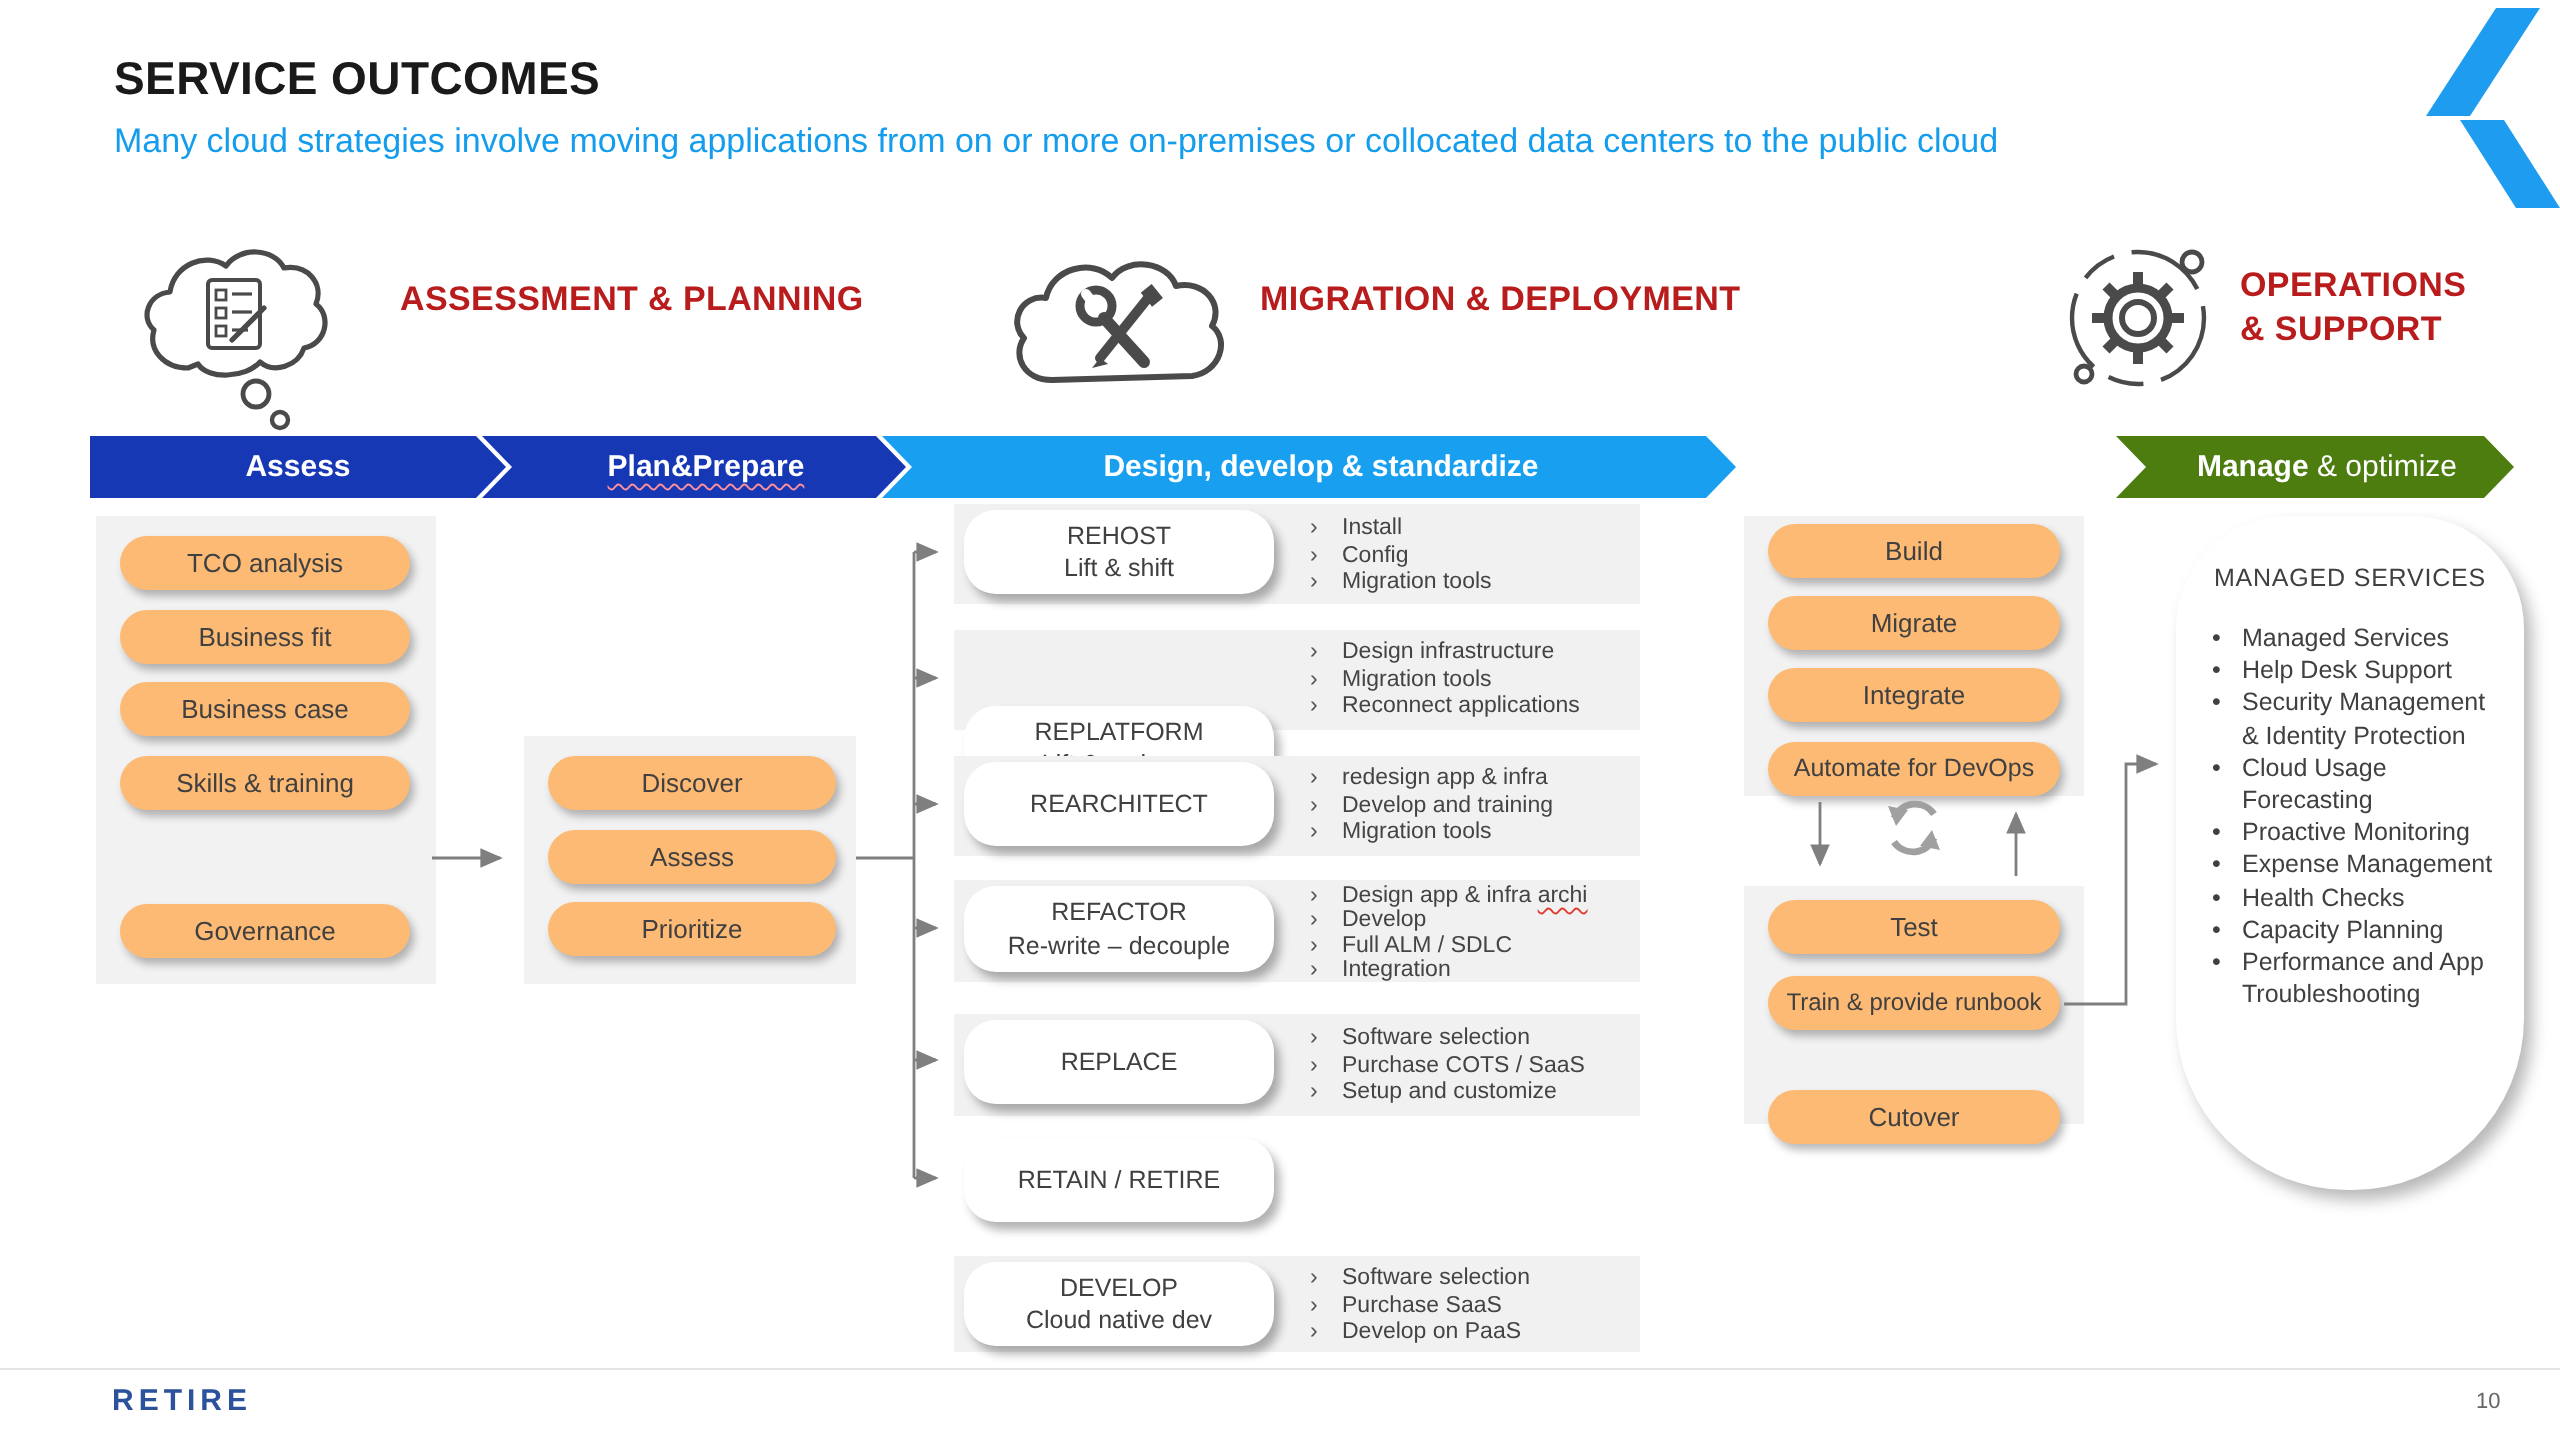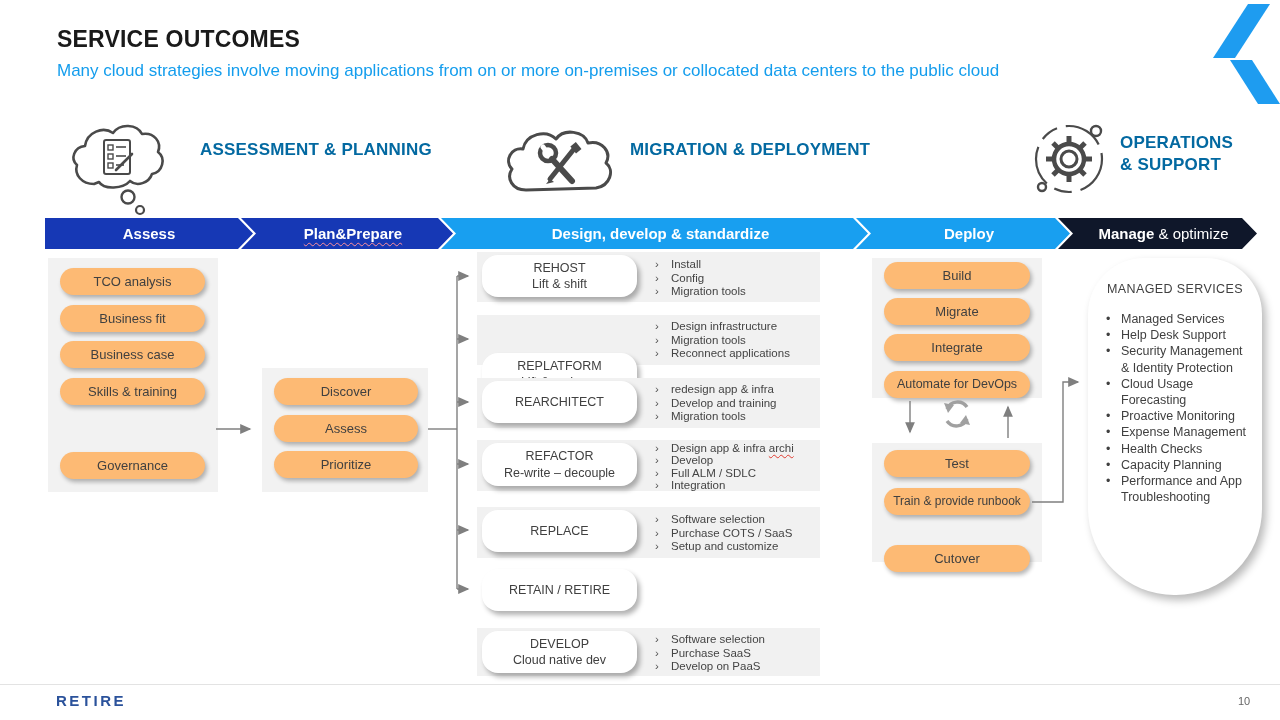--- a/index.html
+++ b/index.html
@@ -8,21 +8,21 @@
     position:relative; width:1280px; height:720px; overflow:hidden;
     background:#ffffff; font-family:"Liberation Sans", sans-serif; color:#3f3f3f;
   }
   .abs { position:absolute; }
 
   
   .title { left:57px; top:26px; font-size:23px; font-weight:700; color:#1a1a1a; letter-spacing:.2px; }
   .subtitle { left:57px; top:61px; font-size:17px; color:#149ded; }
 
   
-  .phase-label { font-size:17px; font-weight:700; color:#0369a1; letter-spacing:.2px; }
+  .phase-label { font-size:17px; font-weight:700; color:#b91c1c; letter-spacing:.2px; }
 
   
   .seg { position:absolute; top:218px; height:31px; line-height:31px; text-align:center;
          color:#fff; font-size:15px; font-weight:700; }
   .seg.mid { clip-path: polygon(0 0, calc(100% - 15px) 0, 100% 50%, calc(100% - 15px) 100%, 0 100%, 15px 50%); padding-left:12px; }
   .seg.first { clip-path: polygon(0 0, calc(100% - 15px) 0, 100% 50%, calc(100% - 15px) 100%, 0 100%); }
   .squiggle-w { text-decoration:underline; text-decoration-style:wavy; text-decoration-color:#ff8f9a;
                 text-decoration-thickness:1px; text-underline-offset:3px; }
   .squiggle-r { text-decoration:underline; text-decoration-style:wavy; text-decoration-color:#e03c31;
                 text-decoration-thickness:1px; text-underline-offset:2px; }
@@ -125,24 +125,21 @@
 
   <div class="seg first" style="left:45px; width:208px; background:#1638b5;">
     <span>Assess</span>
   </div>
   <div class="seg mid" style="left:241px; width:212px; background:#1638b5;">
     <span class="squiggle-w">Plan&amp;Prepare</span>
   </div>
   <div class="seg mid" style="left:441px; width:427px; background:#189ff0;">
     <span>Design, develop &amp; standardize</span>
   </div>
-  <div class="seg mid" style="left:856px; width:214px; background:#189ff0;">
-    <span>Deploy</span>
-  </div>
-  <div class="seg mid" style="left:1058px; width:199px; background:#0f172a;">
+  <div class="seg mid" style="left:1058px; width:199px; background:#4d7c0f;">
     <span>Manage</span><span class="light"> &amp; optimize</span>
   </div>
 
   <div class="gpanel" style="left:48px; top:258px; width:170px; height:234px;"></div>
   <div class="pill" style="left:60px; top:268px; width:145px;">TCO analysis</div>
   <div class="pill" style="left:60px; top:305px; width:145px;">Business fit</div>
   <div class="pill" style="left:60px; top:341px; width:145px;">Business case</div>
   <div class="pill" style="left:60px; top:378px; width:145px;">Skills &amp; training</div>
   <div class="pill" style="left:60px; top:452px; width:145px;">Governance</div>
 

